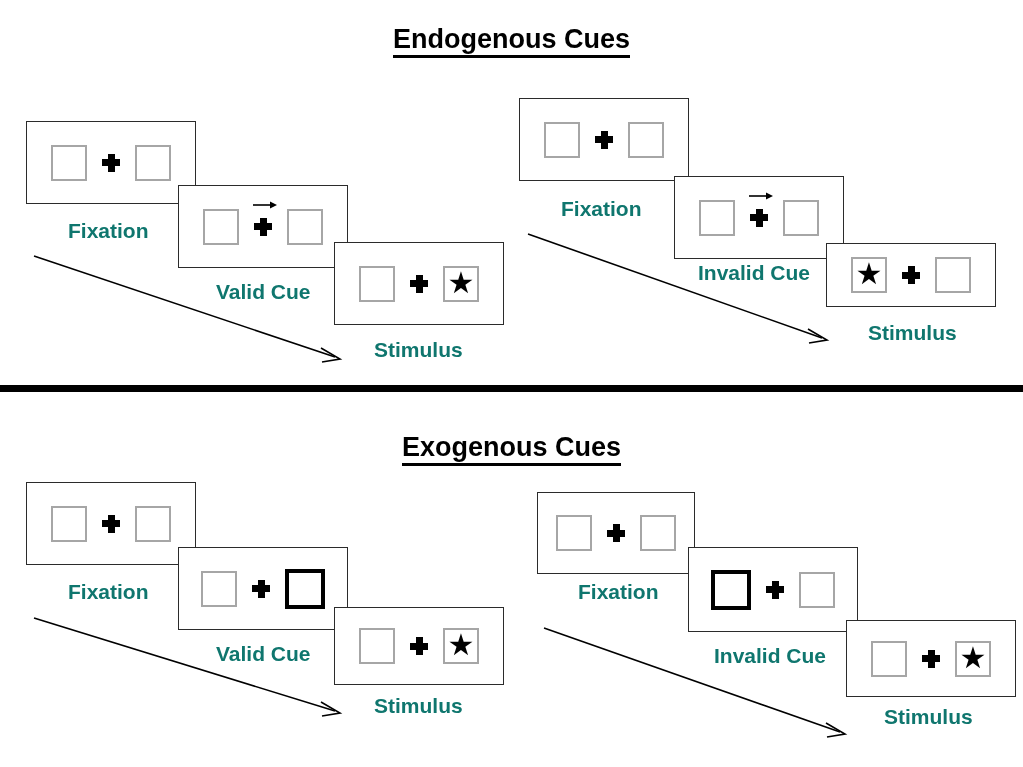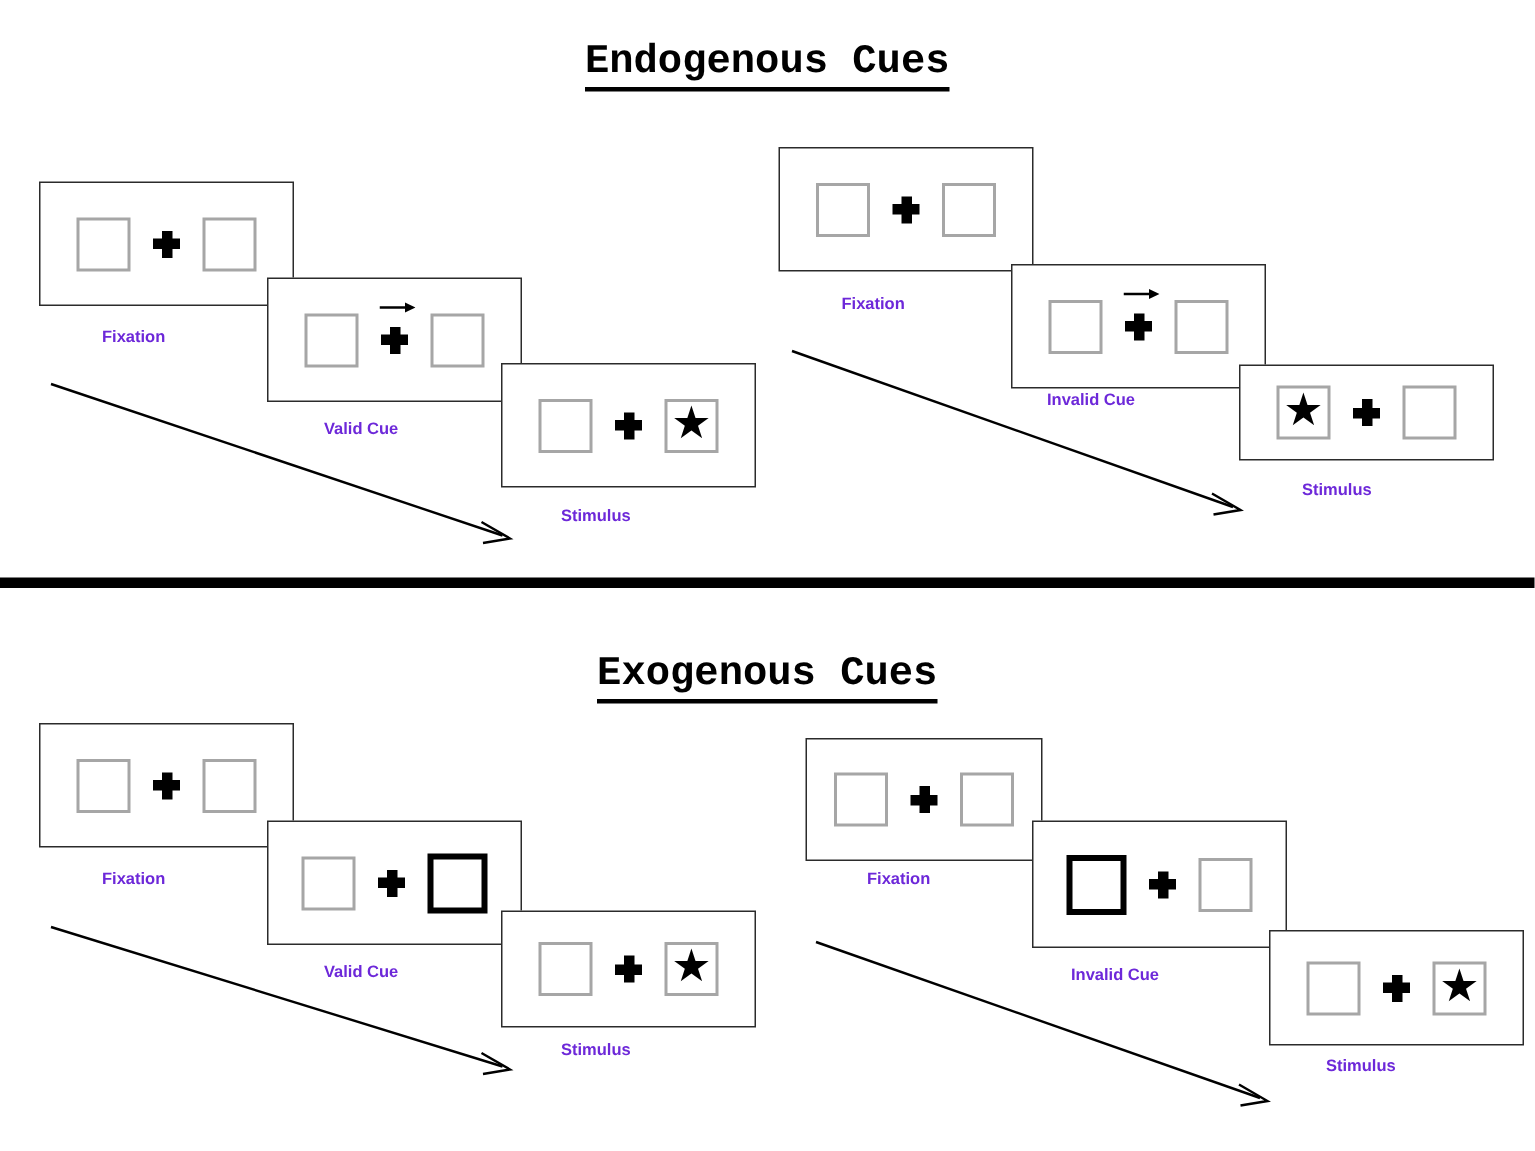--- a/index.html
+++ b/index.html
@@ -27,21 +27,20 @@
     width: 1023px;
     text-align: center;
     font-size: 27px;
     font-weight: bold;
     color: #000000;
     letter-spacing: 0px;
   }
   .section-title span {
     border-bottom: 3px solid #000;
     padding-bottom: 1px;
-    font-family: Liberation Mono, monospace;
   }
 
   .divider {
     position: absolute;
     left: 0;
     width: 1023px;
     height: 7px;
     background: #000000;
   }
 
@@ -120,23 +119,23 @@
     position: absolute;
     top: -17px;
     left: 50%;
     margin-left: -10px;
     width: 24px;
     height: 10px;
   }
 
   .label {
     position: absolute;
-    font-size: 11px;
+    font-size: 21px;
     font-weight: bold;
-    color: #6d28d9;
+    color: #0f766e;
     white-space: nowrap;
   }
 
   .flow-arrow {
     position: absolute;
     overflow: visible;
     pointer-events: none;
   }
 </style>
 </head>

